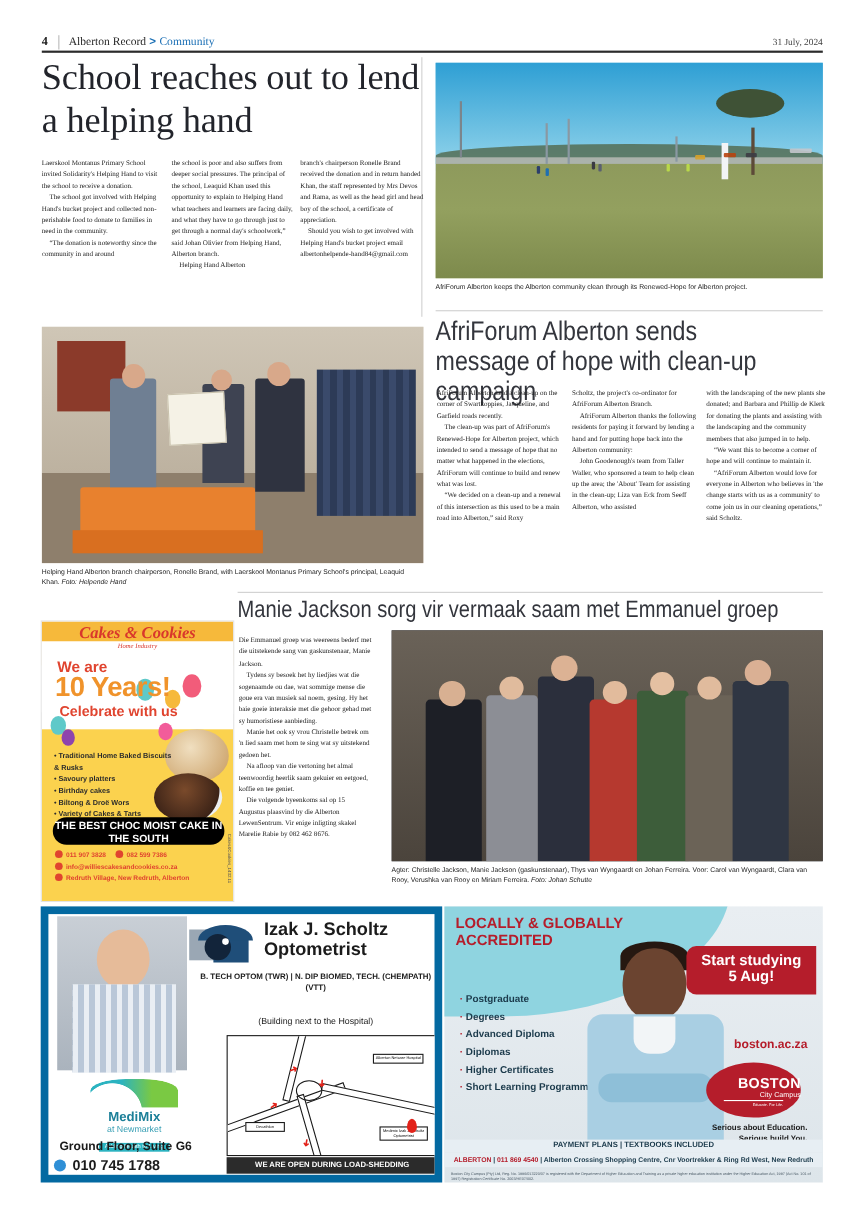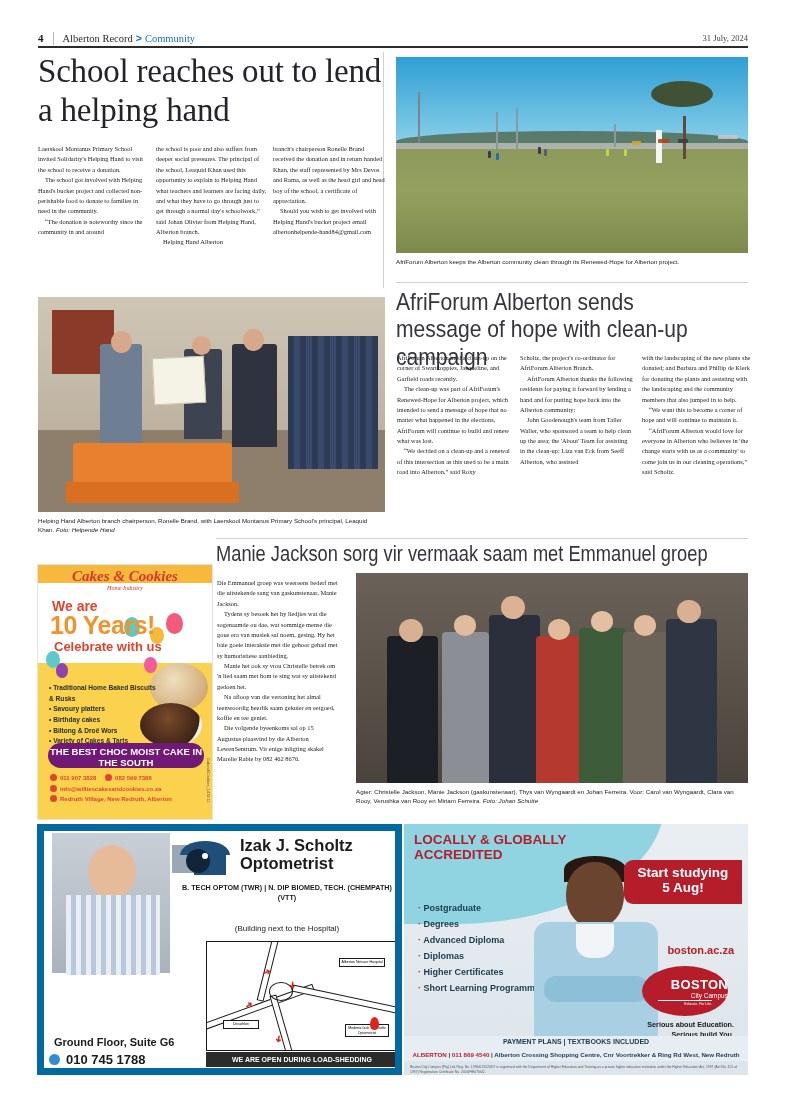--- a/index.html
+++ b/index.html
@@ -126,21 +126,21 @@
   #ad-cakes .logo-sub{position:absolute;left:0;top:20px;width:100%;text-align:center;
     font-family:"Liberation Serif", serif;font-style:italic;font-size:6px;color:#d9372c;}
   #ad-cakes .weare{position:absolute;left:14px;top:33px;font-weight:bold;font-size:14px;color:#e0442f;}
   #ad-cakes .tenyears{position:absolute;left:12px;top:46px;font-weight:bold;font-size:25px;color:#f0932b;
     letter-spacing:-0.5px;}
   #ad-cakes .celebrate{position:absolute;left:16px;top:75px;font-weight:bold;font-size:13px;color:#e0442f;
     line-height:1.05;}
   #ad-cakes ul{position:absolute;left:11px;top:118px;width:110px;list-style:none;}
   #ad-cakes li{font-weight:bold;font-size:6.6px;color:#2c2c2c;line-height:1.62;}
   #ad-cakes li:before{content:"• ";color:#2c2c2c;}
-  #ad-cakes .redband{position:absolute;left:10px;top:178px;width:156px;height:25px;background:#701a75;
+  #ad-cakes .redband{position:absolute;left:10px;top:178px;width:156px;height:25px;background:#000000;
     border-radius:13px;color:#fff;font-weight:bold;font-size:9.5px;text-align:center;line-height:1.18;
     padding-top:3px;}
   #ad-cakes .contact{position:absolute;left:12px;top:208px;width:155px;}
   #ad-cakes .contact div{font-size:6px;font-weight:bold;color:#e0442f;line-height:1.75;}
   #ad-cakes .ico{display:inline-block;width:7px;height:7px;border-radius:50%;background:#e0442f;
     margin-right:3px;vertical-align:-1px;}
   #ad-cakes .balloon{position:absolute;border-radius:50% 50% 48% 48%;}
   #ad-cakes .cake1{position:absolute;right:4px;top:98px;width:58px;height:48px;border-radius:50%;
     background:radial-gradient(circle at 40% 35%,#f0dfc0,#c79a5e);}
   #ad-cakes .cake2{position:absolute;right:10px;top:138px;width:62px;height:44px;border-radius:50%;
@@ -439,20 +439,26 @@
       <div class="arr" style="left:56px;top:25px;transform:rotate(-20deg);">➜</div>
       <div class="arr" style="left:82px;top:38px;transform:rotate(95deg);">➜</div>
       <div class="arr" style="left:68px;top:92px;transform:rotate(100deg);">➜</div>
       <div class="mbox" style="left:132px;top:16px;width:46px;">Alberton Netcare Hospital</div>
       <div class="mbox" style="left:16px;top:78px;width:36px;">Decathlon</div>
       <div class="mbox" style="left:138px;top:82px;width:44px;">Medimix Izak J. Scholtz Optometrist</div>
       <div class="pin"></div>
     </div>
     <div class="loadband">WE ARE OPEN DURING LOAD-SHEDDING</div>
 
+    <div class="medimix">
+      <div class="mmwave"></div>
+      <div class="mmname">MediMix</div>
+      <div class="mmsub">at Newmarket</div>
+      <div class="mmtag">Adding Health to Living</div>
+    </div>
 
     <div class="addr">Ground Floor, Suite G6</div>
     <div class="phico" style="top:223px;background:#2f8fd6;"></div>
     <div class="ph" style="top:221px;">010 745 1788</div>
     <div class="phico" style="top:242px;background:#25d366;"></div>
     <div class="ph" style="top:240px;">063 312 2569</div>
   </div>
 
   <div id="ad-boston">
     <div class="tealarc"></div>

